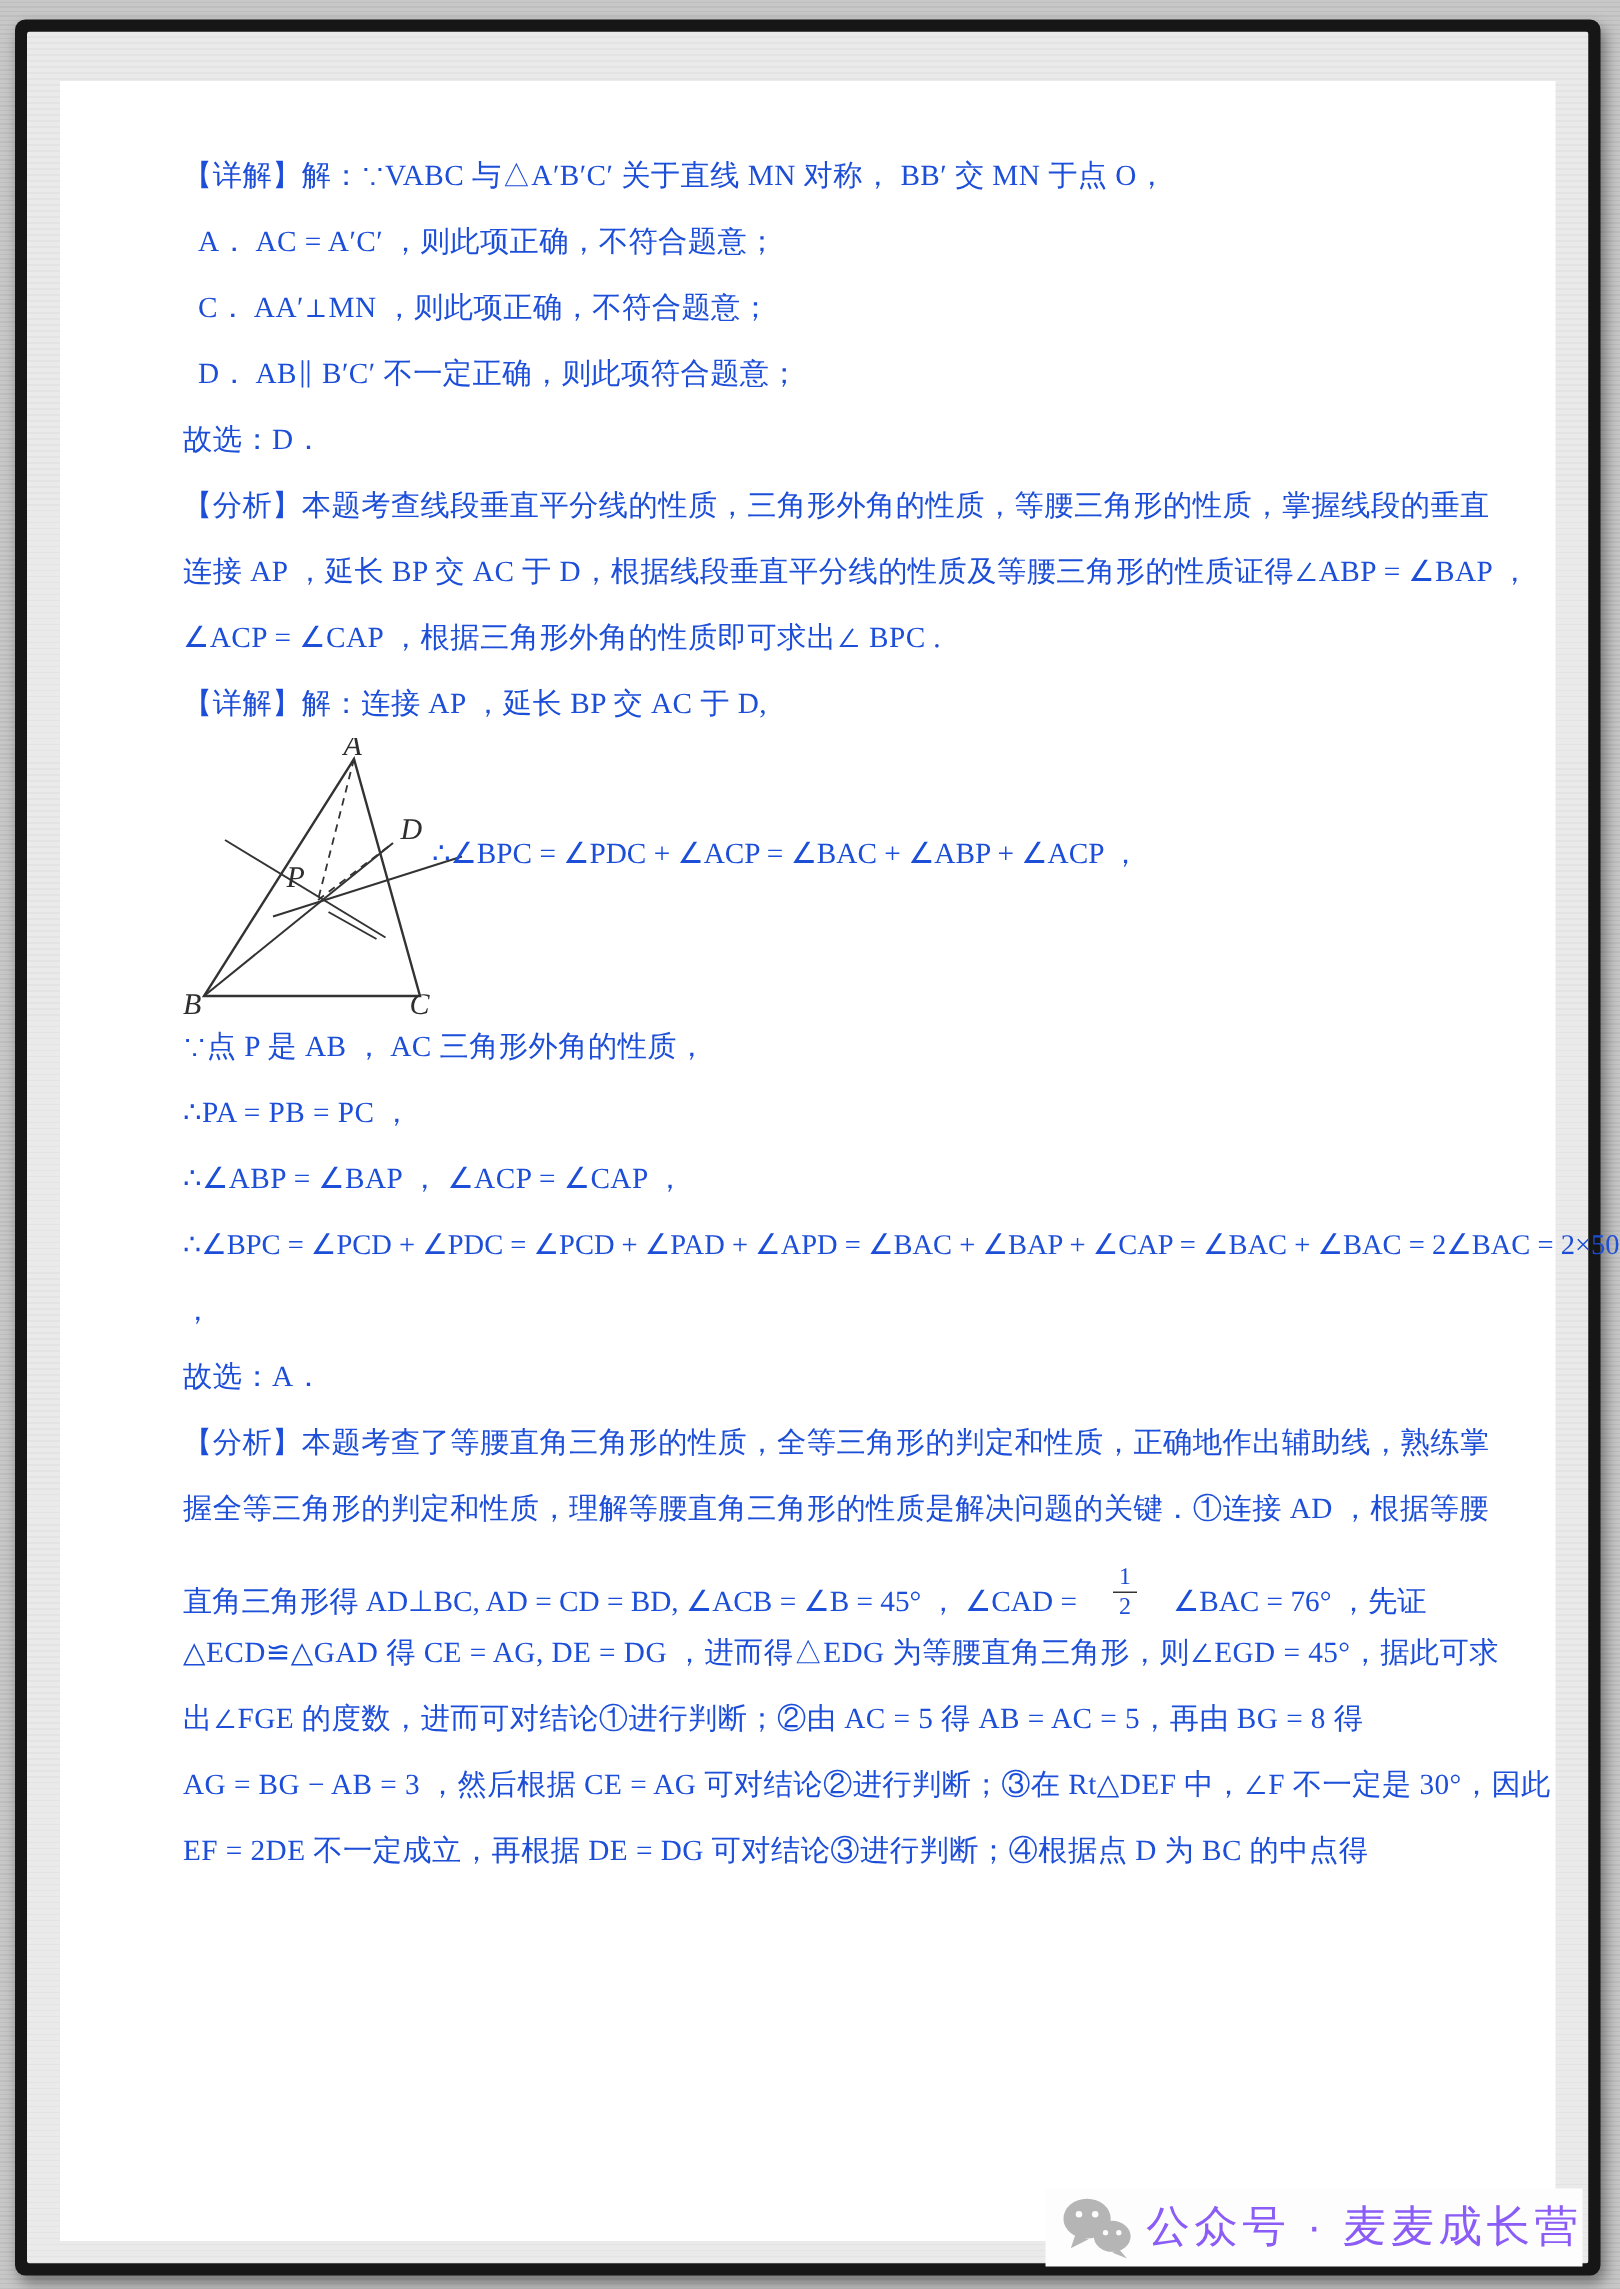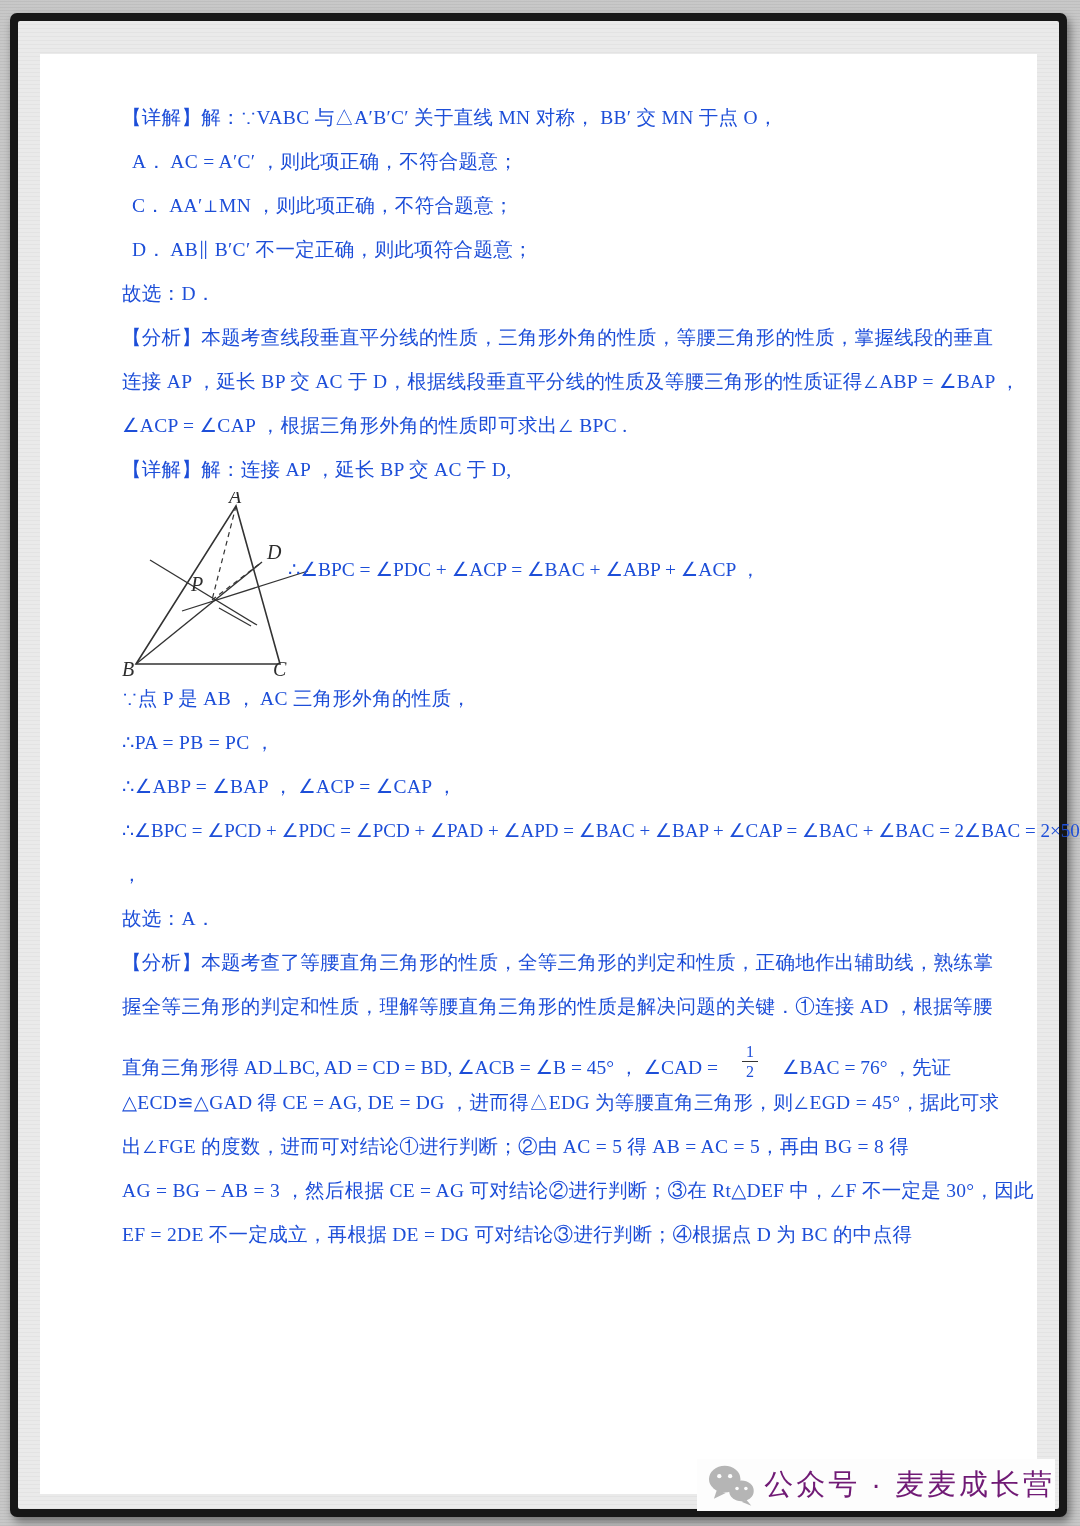--- a/index.html
+++ b/index.html
@@ -45,21 +45,21 @@
   .frac .num{border-bottom:1.4px solid #343434;padding:0 4px 1px 4px;display:block;}
   .frac .den{padding-top:1px;display:block;}
   .fig-label{font-style:italic;font-size:20px;fill:#2e2e2e;font-family:"Liberation Serif",serif;}
   .watermark{
     position:absolute;left:697px;top:1459px;width:358px;height:52px;
     background:#fdfdfd;display:flex;align-items:center;gap:8px;
     padding-left:10px;box-sizing:border-box;
   }
   .wm-text{
     font-family:"Liberation Sans", sans-serif;
-    font-size:29px;color:#701a75;letter-spacing:3px;white-space:nowrap;text-align:right;
+    font-size:29px;color:#8b5cf6;letter-spacing:3px;white-space:nowrap;text-align:right;
   }
 </style>
 </head>
 <body>
 
 <div class="frame">
   <div class="mat">
     <div class="paper"></div>
   </div>
 </div>

